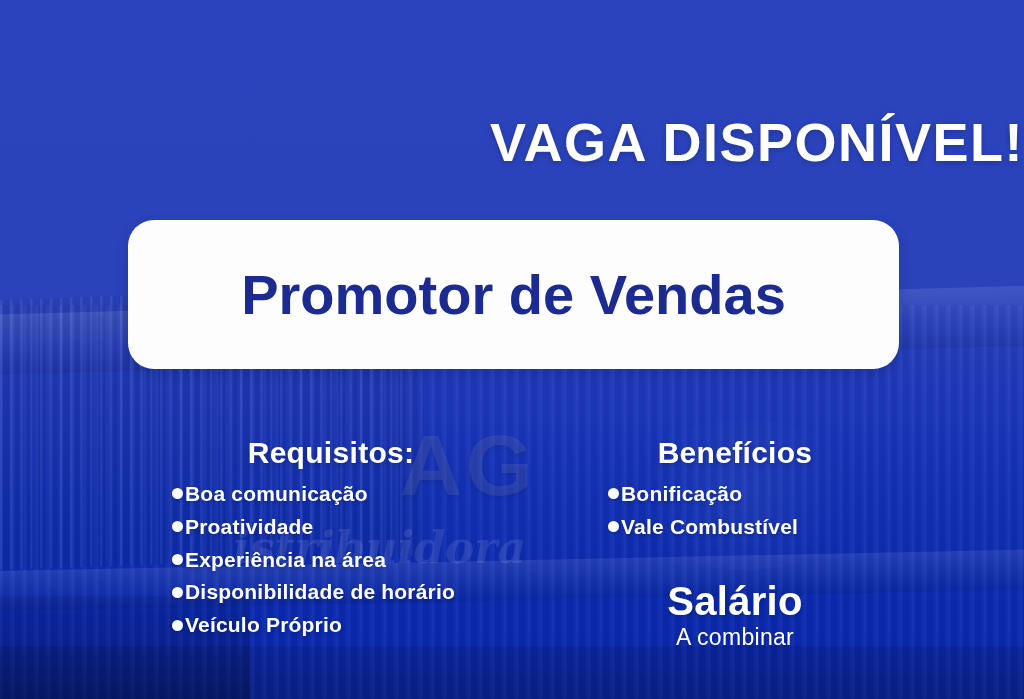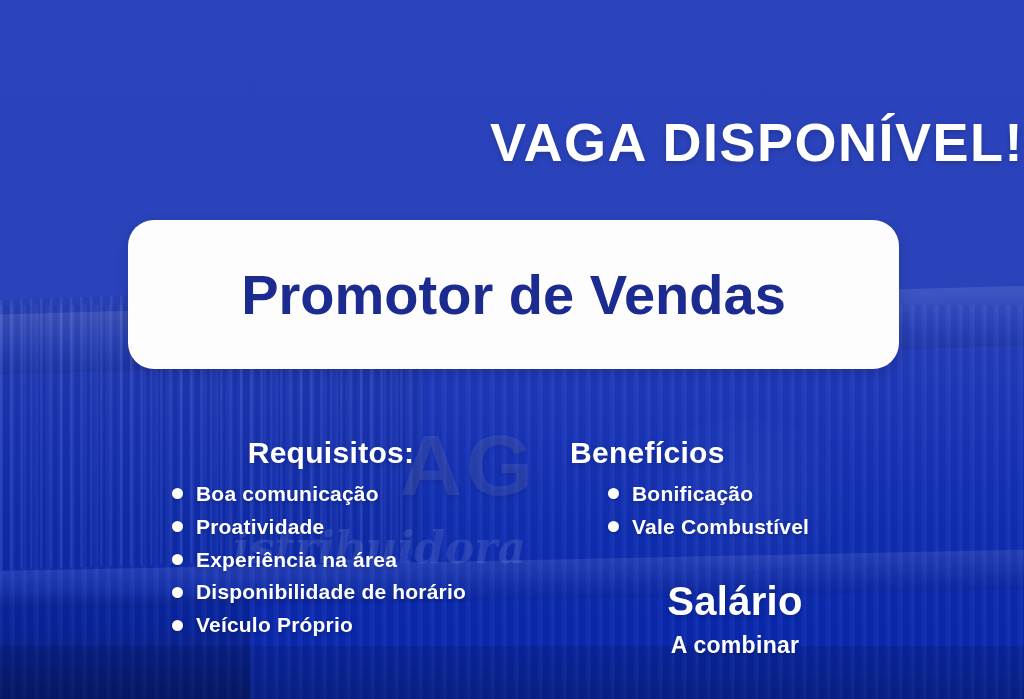--- a/index.html
+++ b/index.html
@@ -239,37 +239,37 @@
     position: absolute;
     left: 570px;
     top: 0;
     width: 330px;
   }
 
   .sec-head {
     font-size: 30px;
     font-weight: 700;
     color: #ffffff;
-    text-align: left;
+    text-align: center;
     letter-spacing: 0.3px;
     text-shadow: 0 2px 5px rgba(0,0,0,0.20);
     margin-bottom: 9px;
     white-space: nowrap;
   }
 
   .col-req .sec-head { text-align: center; padding-right: 18px; }
 
   ul.bullets {
     list-style: none;
   }
 
   ul.bullets li {
     display: flex;
     align-items: center;
-    gap: 13px;
+    gap: 2px;
     margin-bottom: 3px;
     font-size: 21px;
     font-weight: 700;
     color: #ffffff;
     letter-spacing: 0.2px;
     text-shadow: 0 2px 4px rgba(0,0,0,0.20);
     line-height: 1.42;
     white-space: nowrap;
   }
 
@@ -297,25 +297,25 @@
     font-size: 40px;
     font-weight: 700;
     color: #ffffff;
     text-shadow: 0 2px 5px rgba(0,0,0,0.20);
     letter-spacing: 0.3px;
     line-height: 1.15;
   }
 
   .salary-value {
     font-size: 23px;
-    font-weight: 700;
+    font-weight: 400;
     color: #ffffff;
     text-shadow: 0 2px 4px rgba(0,0,0,0.20);
     letter-spacing: 0.3px;
-    margin-top: 8px;
+    margin-top: 0;
   }
 </style>
 </head>
 <body>
 
 <div class="poster">
 
   <div class="bg-photo">
     <div class="bg-awning"></div>
     <div class="bg-ribs"></div>

